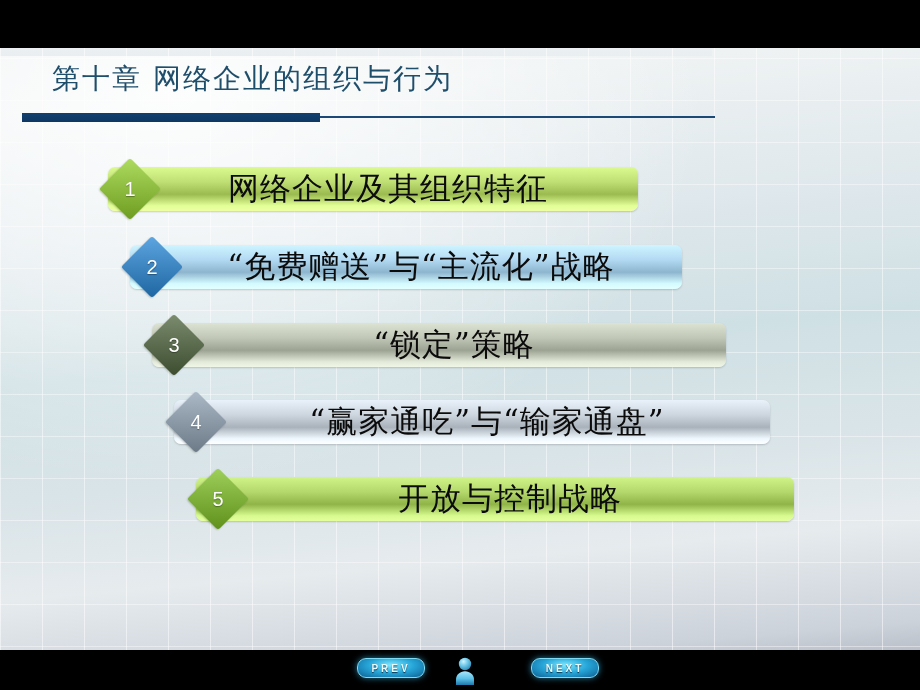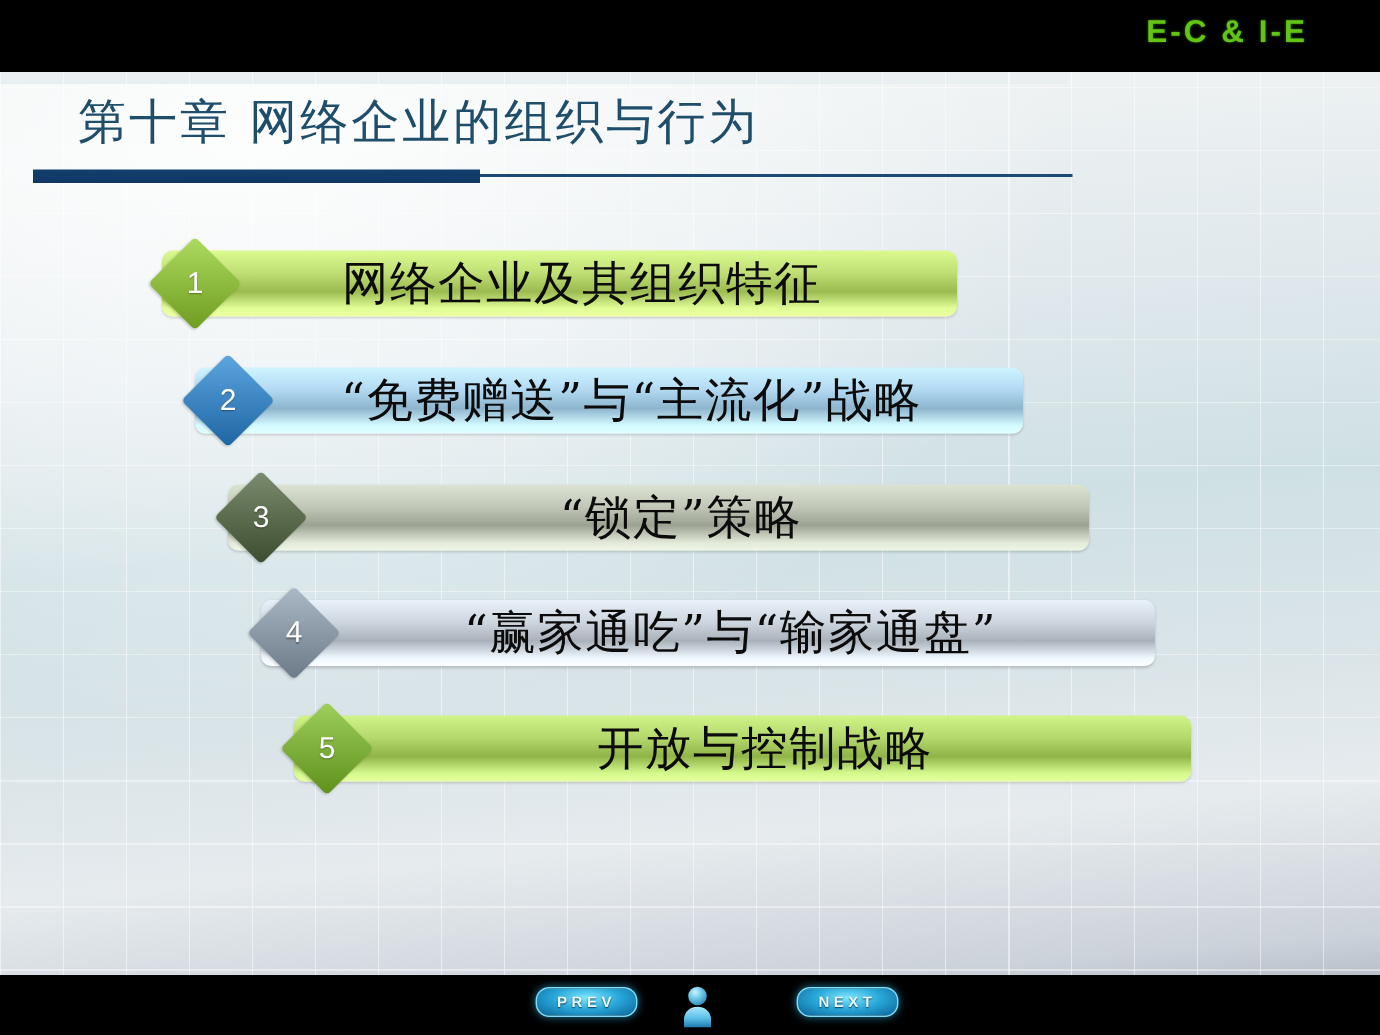--- a/index.html
+++ b/index.html
@@ -100,21 +100,21 @@
         rgba(255,255,255,.55) 0 1px, rgba(255,255,255,0) 1px 42px),
       repeating-linear-gradient(to bottom,
         rgba(255,255,255,.40) 0 1px, rgba(255,255,255,0) 1px 42px);
   }
 
   
   .title {
     position: absolute;
     left: 52px; top: 60px;
     font-family: "DejaVu Serif", "Liberation Serif", serif;
-    font-size: 32px;
+    font-size: 28px;
     color: #1f4e6b;
     letter-spacing: 2px;
     white-space: nowrap;
     z-index: 6;
   }
   .rule-thick {
     position: absolute;
     left: 22px; top: 113px;
     width: 298px; height: 9px;
     background: linear-gradient(180deg,#12406e 0%, #0e3763 100%);
@@ -216,21 +216,20 @@
 </style>
 </head>
 <body>
 
 <div id="slide">
 
   <div class="panel"></div>
   <div class="panel-tab"></div>
 
   <div class="top-black"></div>
-  <div class="brand">E-C &amp; I-E</div>
 
   <div class="title">第十章 网络企业的组织与行为</div>
   <div class="rule-thick"></div>
   <div class="rule-thin"></div>
 
   <div class="agenda">
 
     <div class="row" id="row0" style="left:108px; top:167px; width:530px;">
       <div class="bar" id="bar0" style="width: 530px; background: linear-gradient(rgb(219, 250, 144) 0%, rgb(191, 222, 116) 34%, rgb(155, 186, 80) 62%, rgb(225, 255, 150) 88%, rgb(239, 255, 164) 100%);"></div>
       <div class="bar-label">网络企业及其组织特征</div>

